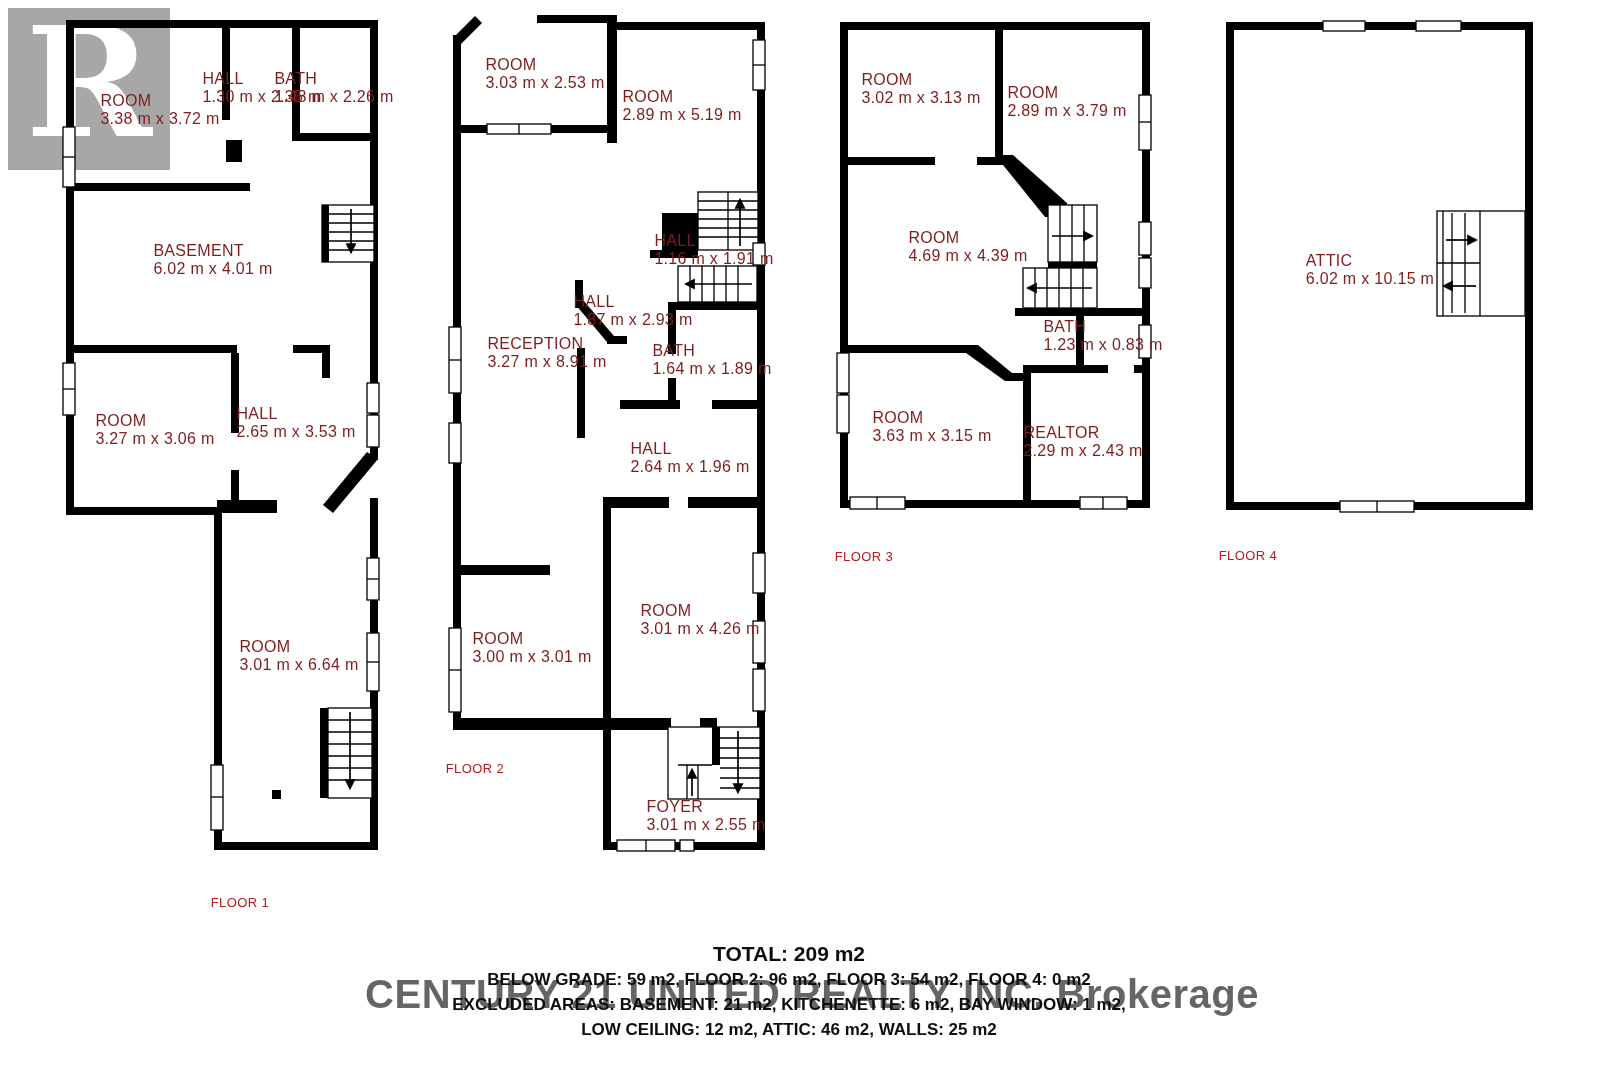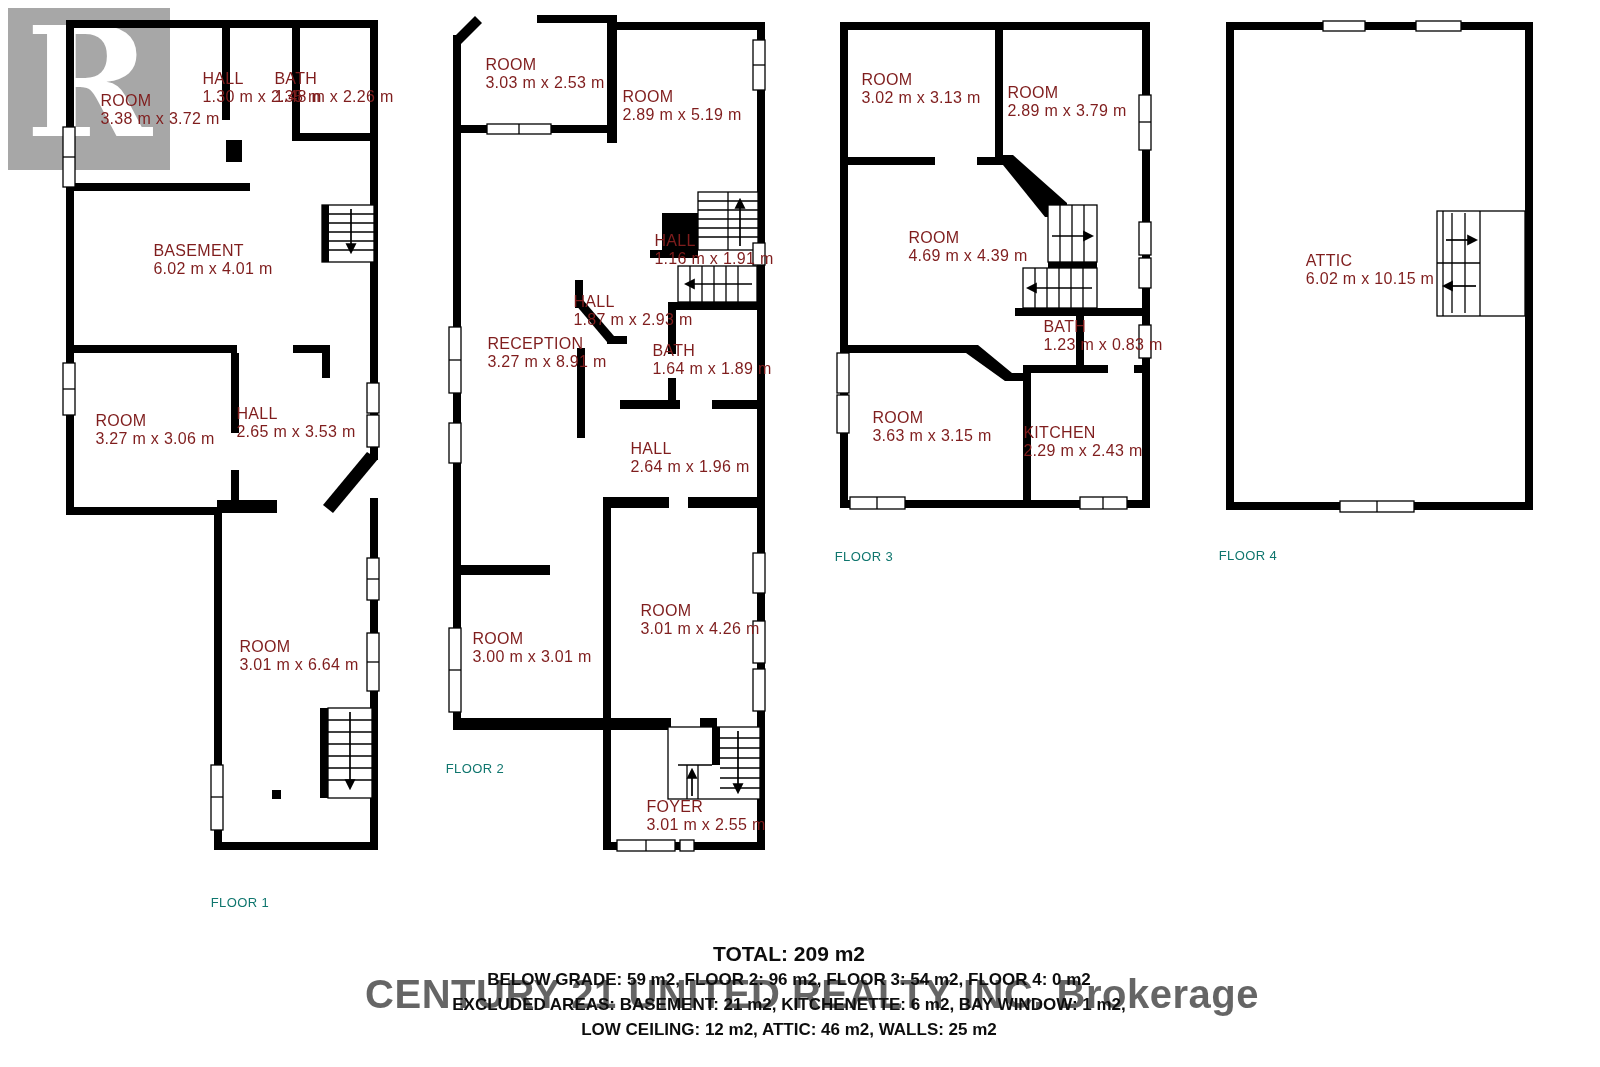--- a/index.html
+++ b/index.html
@@ -15,21 +15,21 @@
   
   #plan{position:absolute;left:0;top:0;z-index:1;}
   .w{fill:#000000;}
   .t{fill:#ffffff;stroke:#000000;stroke-width:1.3;}
   .ln{stroke:#000000;stroke-width:1.3;fill:none;}
   .ar{stroke:#000000;stroke-width:1.7;fill:none;}
   
   .lbl{position:absolute;transform:translateX(-50%);text-align:left;white-space:nowrap;
        z-index:2;color:#7f1d1d;font-size:16px;line-height:17.5px;letter-spacing:.3px;}
   .cap{position:absolute;transform:translateX(-50%);white-space:nowrap;z-index:2;
-       color:#0f766e;font-size:13px;letter-spacing:.4px;}
+       color:#b91c1c;font-size:13px;letter-spacing:.4px;}
   
   .century{position:absolute;left:812px;top:972px;transform:translateX(-50%);z-index:1;
            font-size:40px;font-weight:bold;color:#000000;opacity:.6;letter-spacing:.5px;white-space:nowrap;}
   .summary{position:absolute;left:0;top:941px;width:1578px;text-align:center;z-index:2;color:#0d0d0d;}
   .summary .total{font-size:21px;font-weight:bold;line-height:26px;}
   .summary .sline{font-size:17px;font-weight:600;line-height:25px;}
 </style>
 </head>
 <body>
 
@@ -337,21 +337,21 @@
     </div>
   <div class="lbl" style="left:1103px;top:318px">
     <div>BATH</div>
       <div>1.23 m x 0.83 m</div>
     </div>
   <div class="lbl" style="left:932px;top:409px">
     <div>ROOM</div>
       <div>3.63 m x 3.15 m</div>
     </div>
   <div class="lbl" style="left:1083px;top:424px">
-    <div>KITCHEN</div>
+    <div>REALTOR</div>
       <div>2.29 m x 2.43 m</div>
     </div>
   <div class="cap" style="left:864px;top:549px">FLOOR 3</div>
 
   <div class="lbl" style="left:1370px;top:252px">
     <div>ATTIC</div>
       <div>6.02 m x 10.15 m</div>
     </div>
   <div class="cap" style="left:1248px;top:548px">FLOOR 4</div>
 

